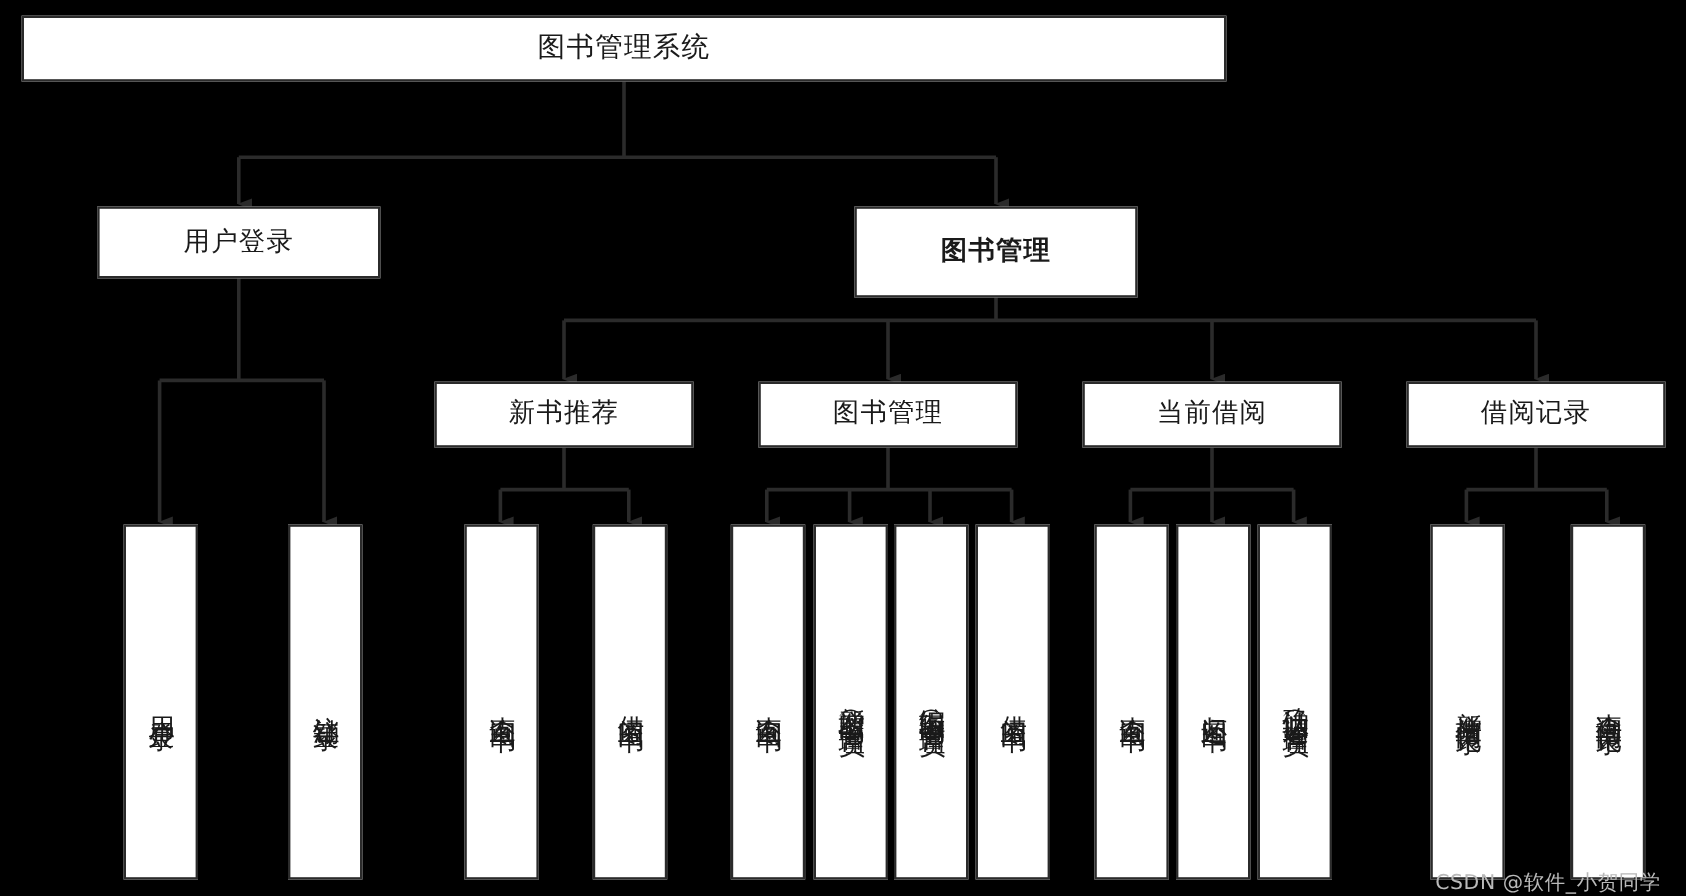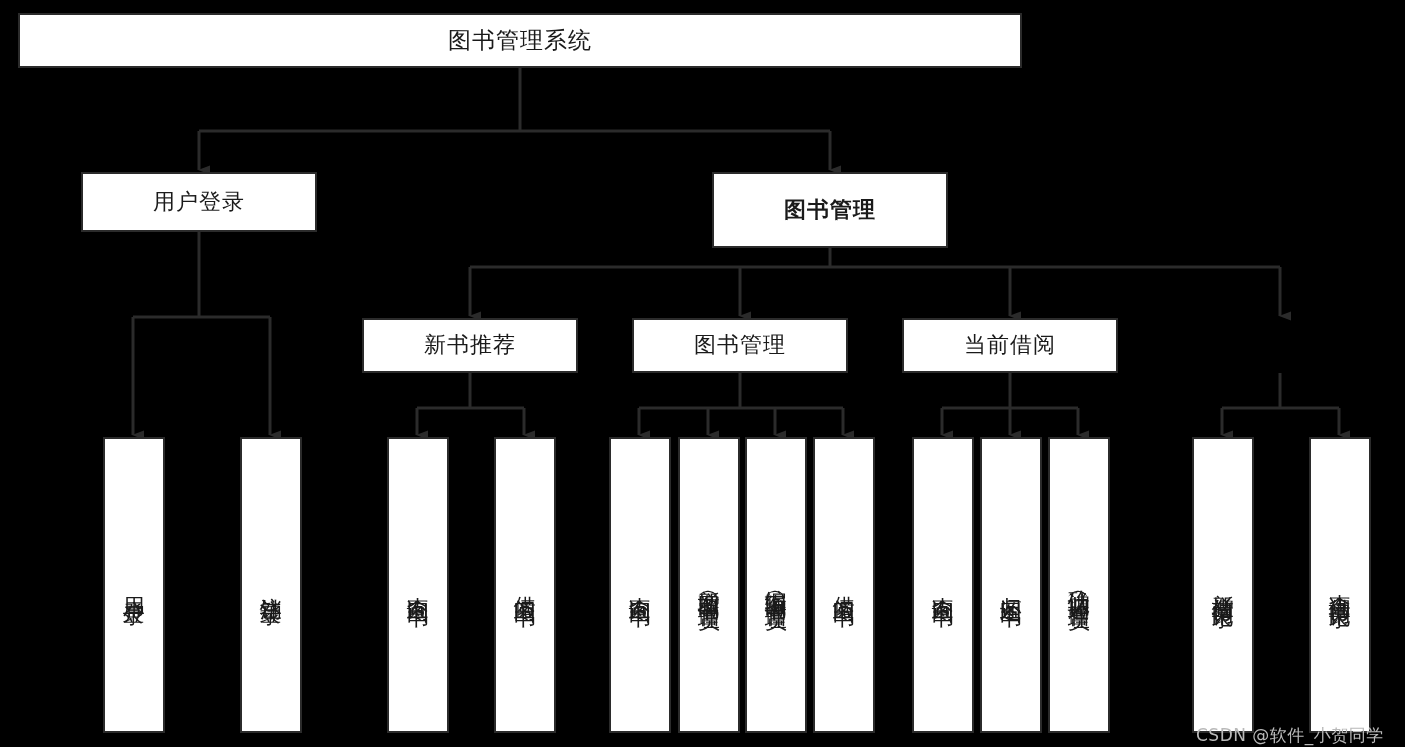--- a/index.html
+++ b/index.html
@@ -145,20 +145,23 @@
   </div>
 
   <div class="node horizontal" style="left:632px; top:318px; width:216px; height:55px;">
     <span>图书管理</span>
   </div>
 
   <div class="node horizontal" style="left:902px; top:318px; width:216px; height:55px;">
     <span>当前借阅</span>
   </div>
 
+  <div class="node horizontal" style="left:1172px; top:318px; width:216px; height:55px;">
+    <span>借阅记录</span>
+  </div>
 
   <div class="node vertical" style="left:103px; top:437px; width:62px; height:296px;">
     <span class="vtext">用户登录</span>
   </div>
 
   <div class="node vertical" style="left:240px; top:437px; width:62px; height:296px;">
     <span class="vtext">注销登录</span>
   </div>
 
   <div class="node vertical" style="left:387px; top:437px; width:62px; height:296px;">

